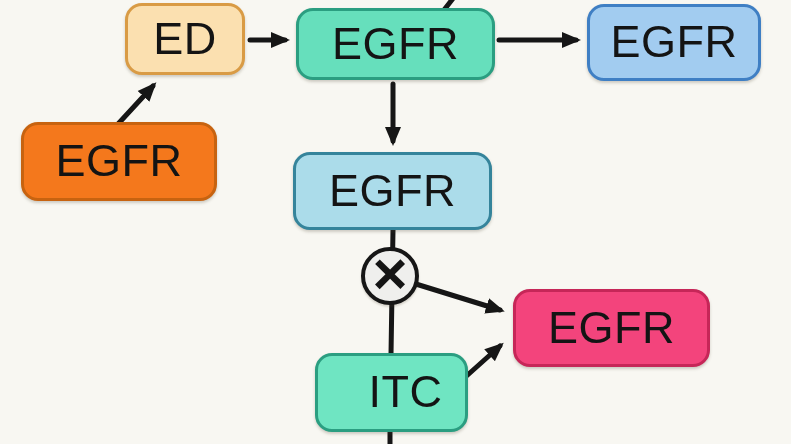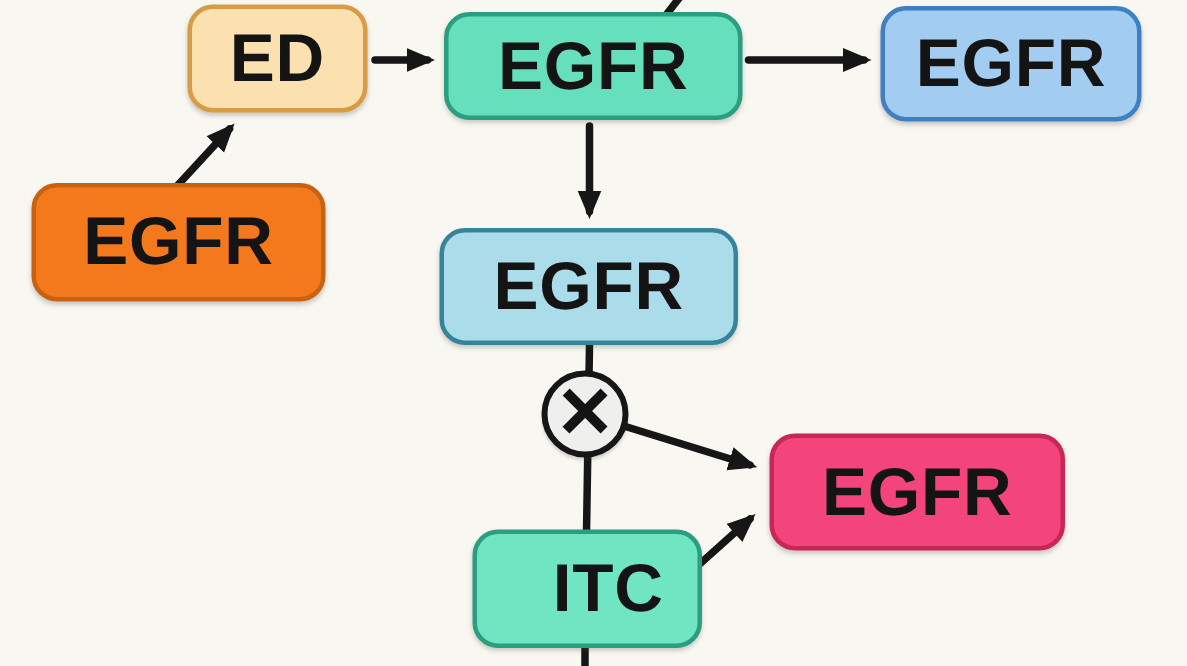--- a/index.html
+++ b/index.html
@@ -25,21 +25,21 @@
     position: absolute;
     z-index: 2;
     box-sizing: border-box;
     display: flex;
     align-items: center;
     justify-content: center;
     border: 3.5px solid #888;
     border-radius: 17px;
     box-shadow: 0 2px 3px rgba(80, 70, 50, 0.25);
     color: #141414;
-    font-weight: 700;
+    font-weight: 400;
     font-size: 45px;
     letter-spacing: 0.5px;
     line-height: 1;
   }
   .node .label { transform: translateY(-1px); }
   #node-egfr-source { left: 21px;  top: 122px; width: 196px; height: 79px; }
   #node-ed          { left: 125px; top: 3px;   width: 120px; height: 72px; }
   #node-egfr-active { left: 296px; top: 8px;   width: 199px; height: 72px; }
   #node-egfr-right  { left: 587px; top: 4px;   width: 174px; height: 77px; }
   #node-egfr-middle { left: 293px; top: 152px; width: 199px; height: 78px; }

